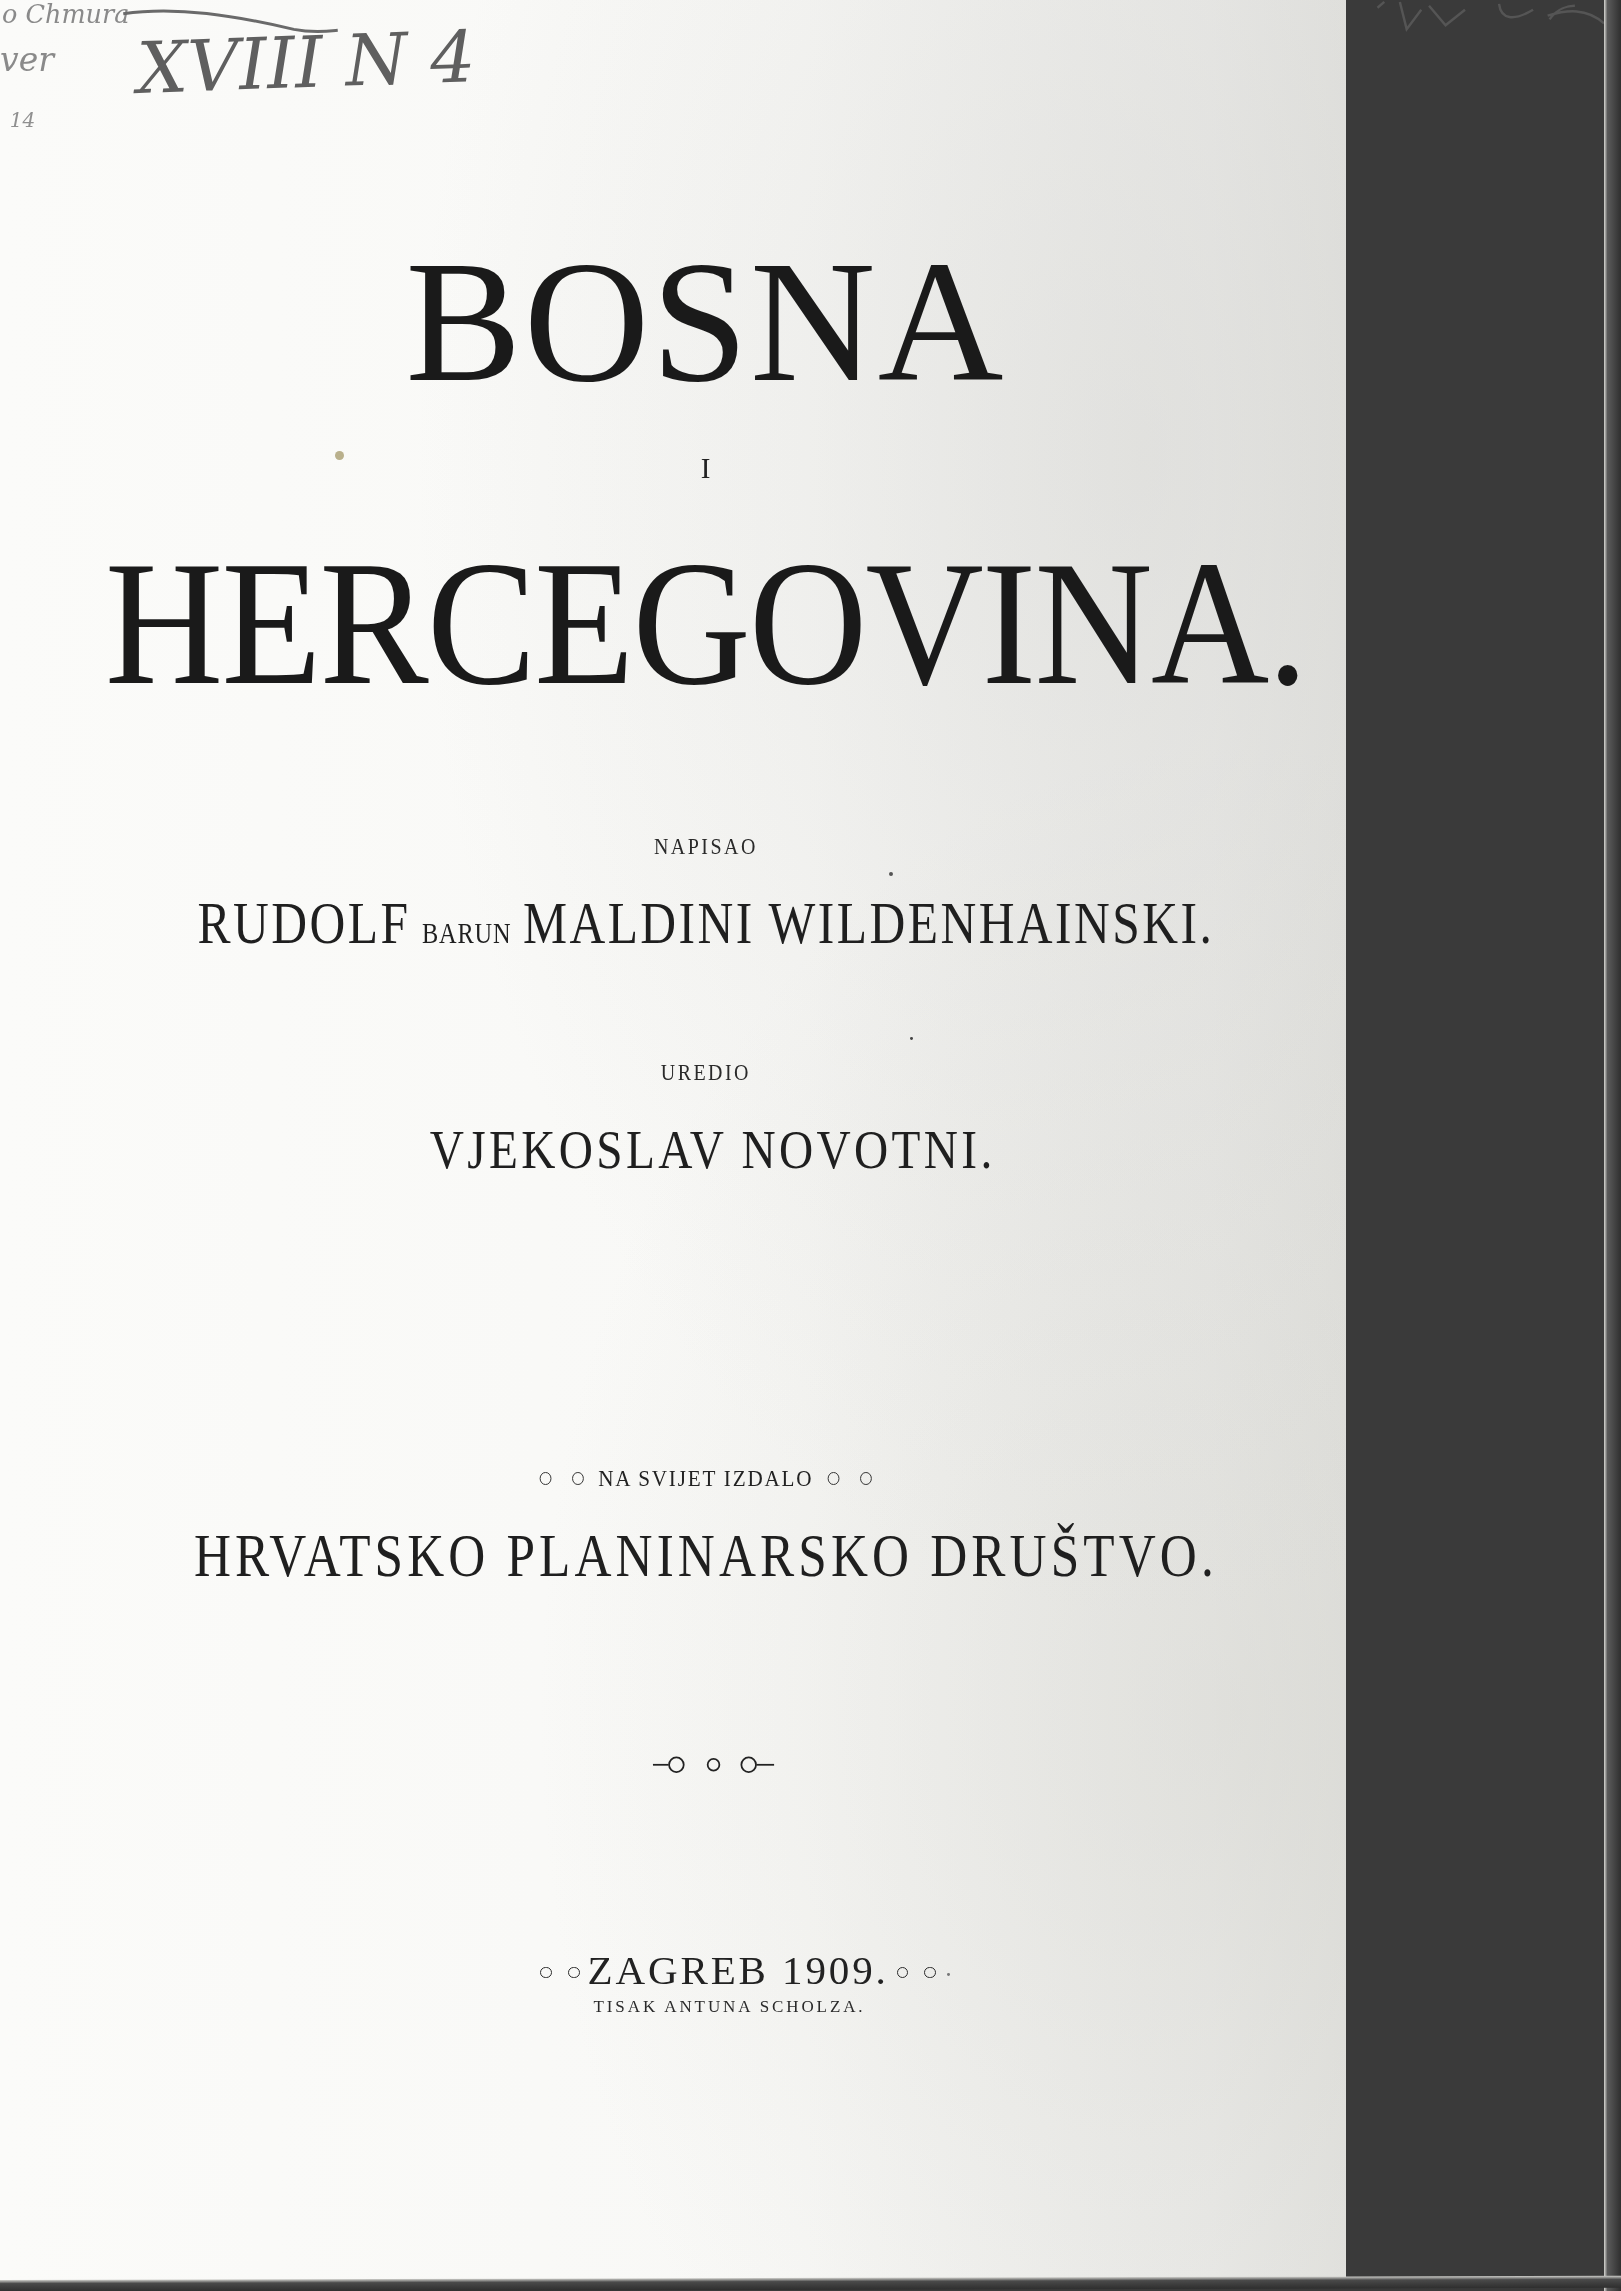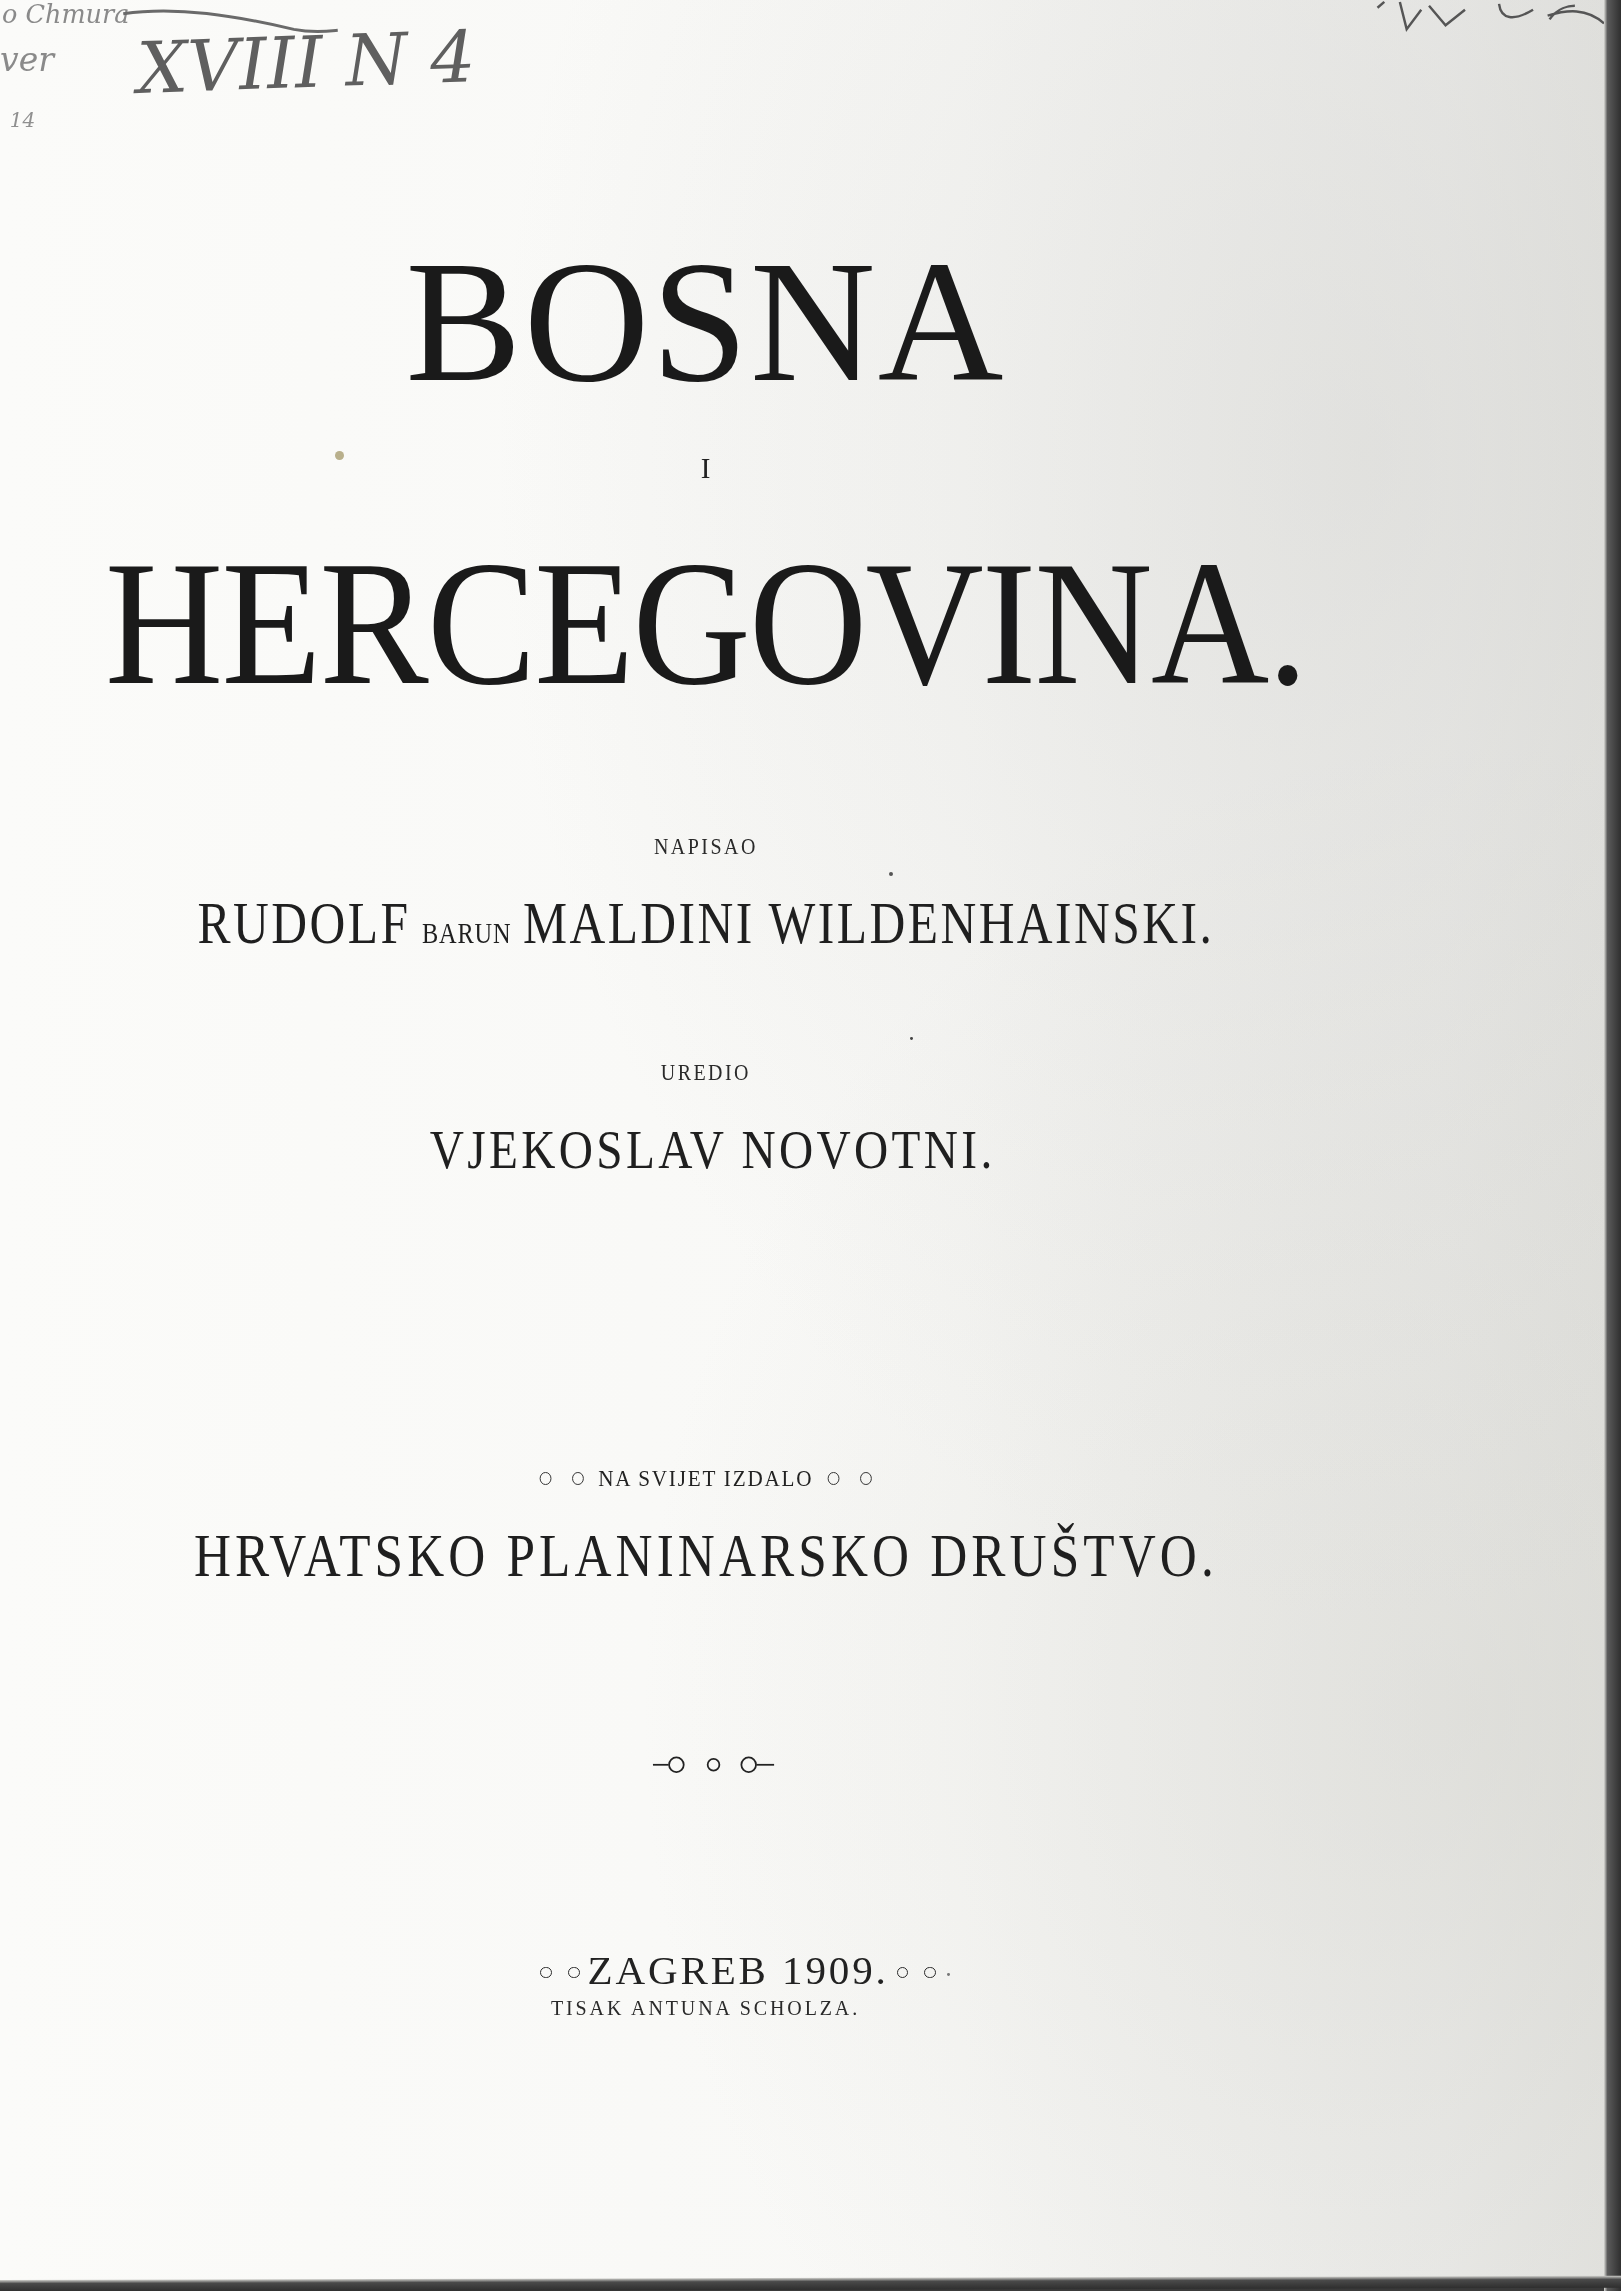--- a/index.html
+++ b/index.html
@@ -12,21 +12,21 @@
       height: 2292px;
       position: relative;
       overflow: hidden;
       font-family: "Liberation Serif", "DejaVu Serif", serif;
       color: #1c1c1c;
     }
     .page {
       position: absolute;
       left: 0;
       top: 0;
-      width: 1605px;
+      width: 1346px;
       height: 2282px;
       background:
         radial-gradient(ellipse at 85% 20%, rgba(200,200,196,0.35), rgba(255,255,255,0) 45%),
         radial-gradient(ellipse at 92% 75%, rgba(205,205,198,0.40), rgba(255,255,255,0) 40%),
         linear-gradient(90deg, #fbfbf9 0%, #f8f8f6 60%, #ececea 90%, #e4e4e1 100%);
     }
     .edge-right {
       position: absolute;
       top: 0;
       right: 0;
@@ -156,23 +156,24 @@
     .city-line .tail-dot {
       display: inline-block;
       width: 2.9px; height: 2.9px;
       background: #777;
       border-radius: 50%;
       vertical-align: middle;
       margin-left: 3.9px;
     }
     .printer-line {
       top: 1998px;
-      font-size: 20px;
+      font-size: 17px;
       letter-spacing: 2.9px;
       color: #2a2a2a;
+      margin-left: 24px;
     }
     
     .hw {
       position: absolute;
       font-family: "DejaVu Serif", serif;
       font-style: italic;
       color: #6d6d6d;
       white-space: nowrap;
       line-height: 1;
     }

